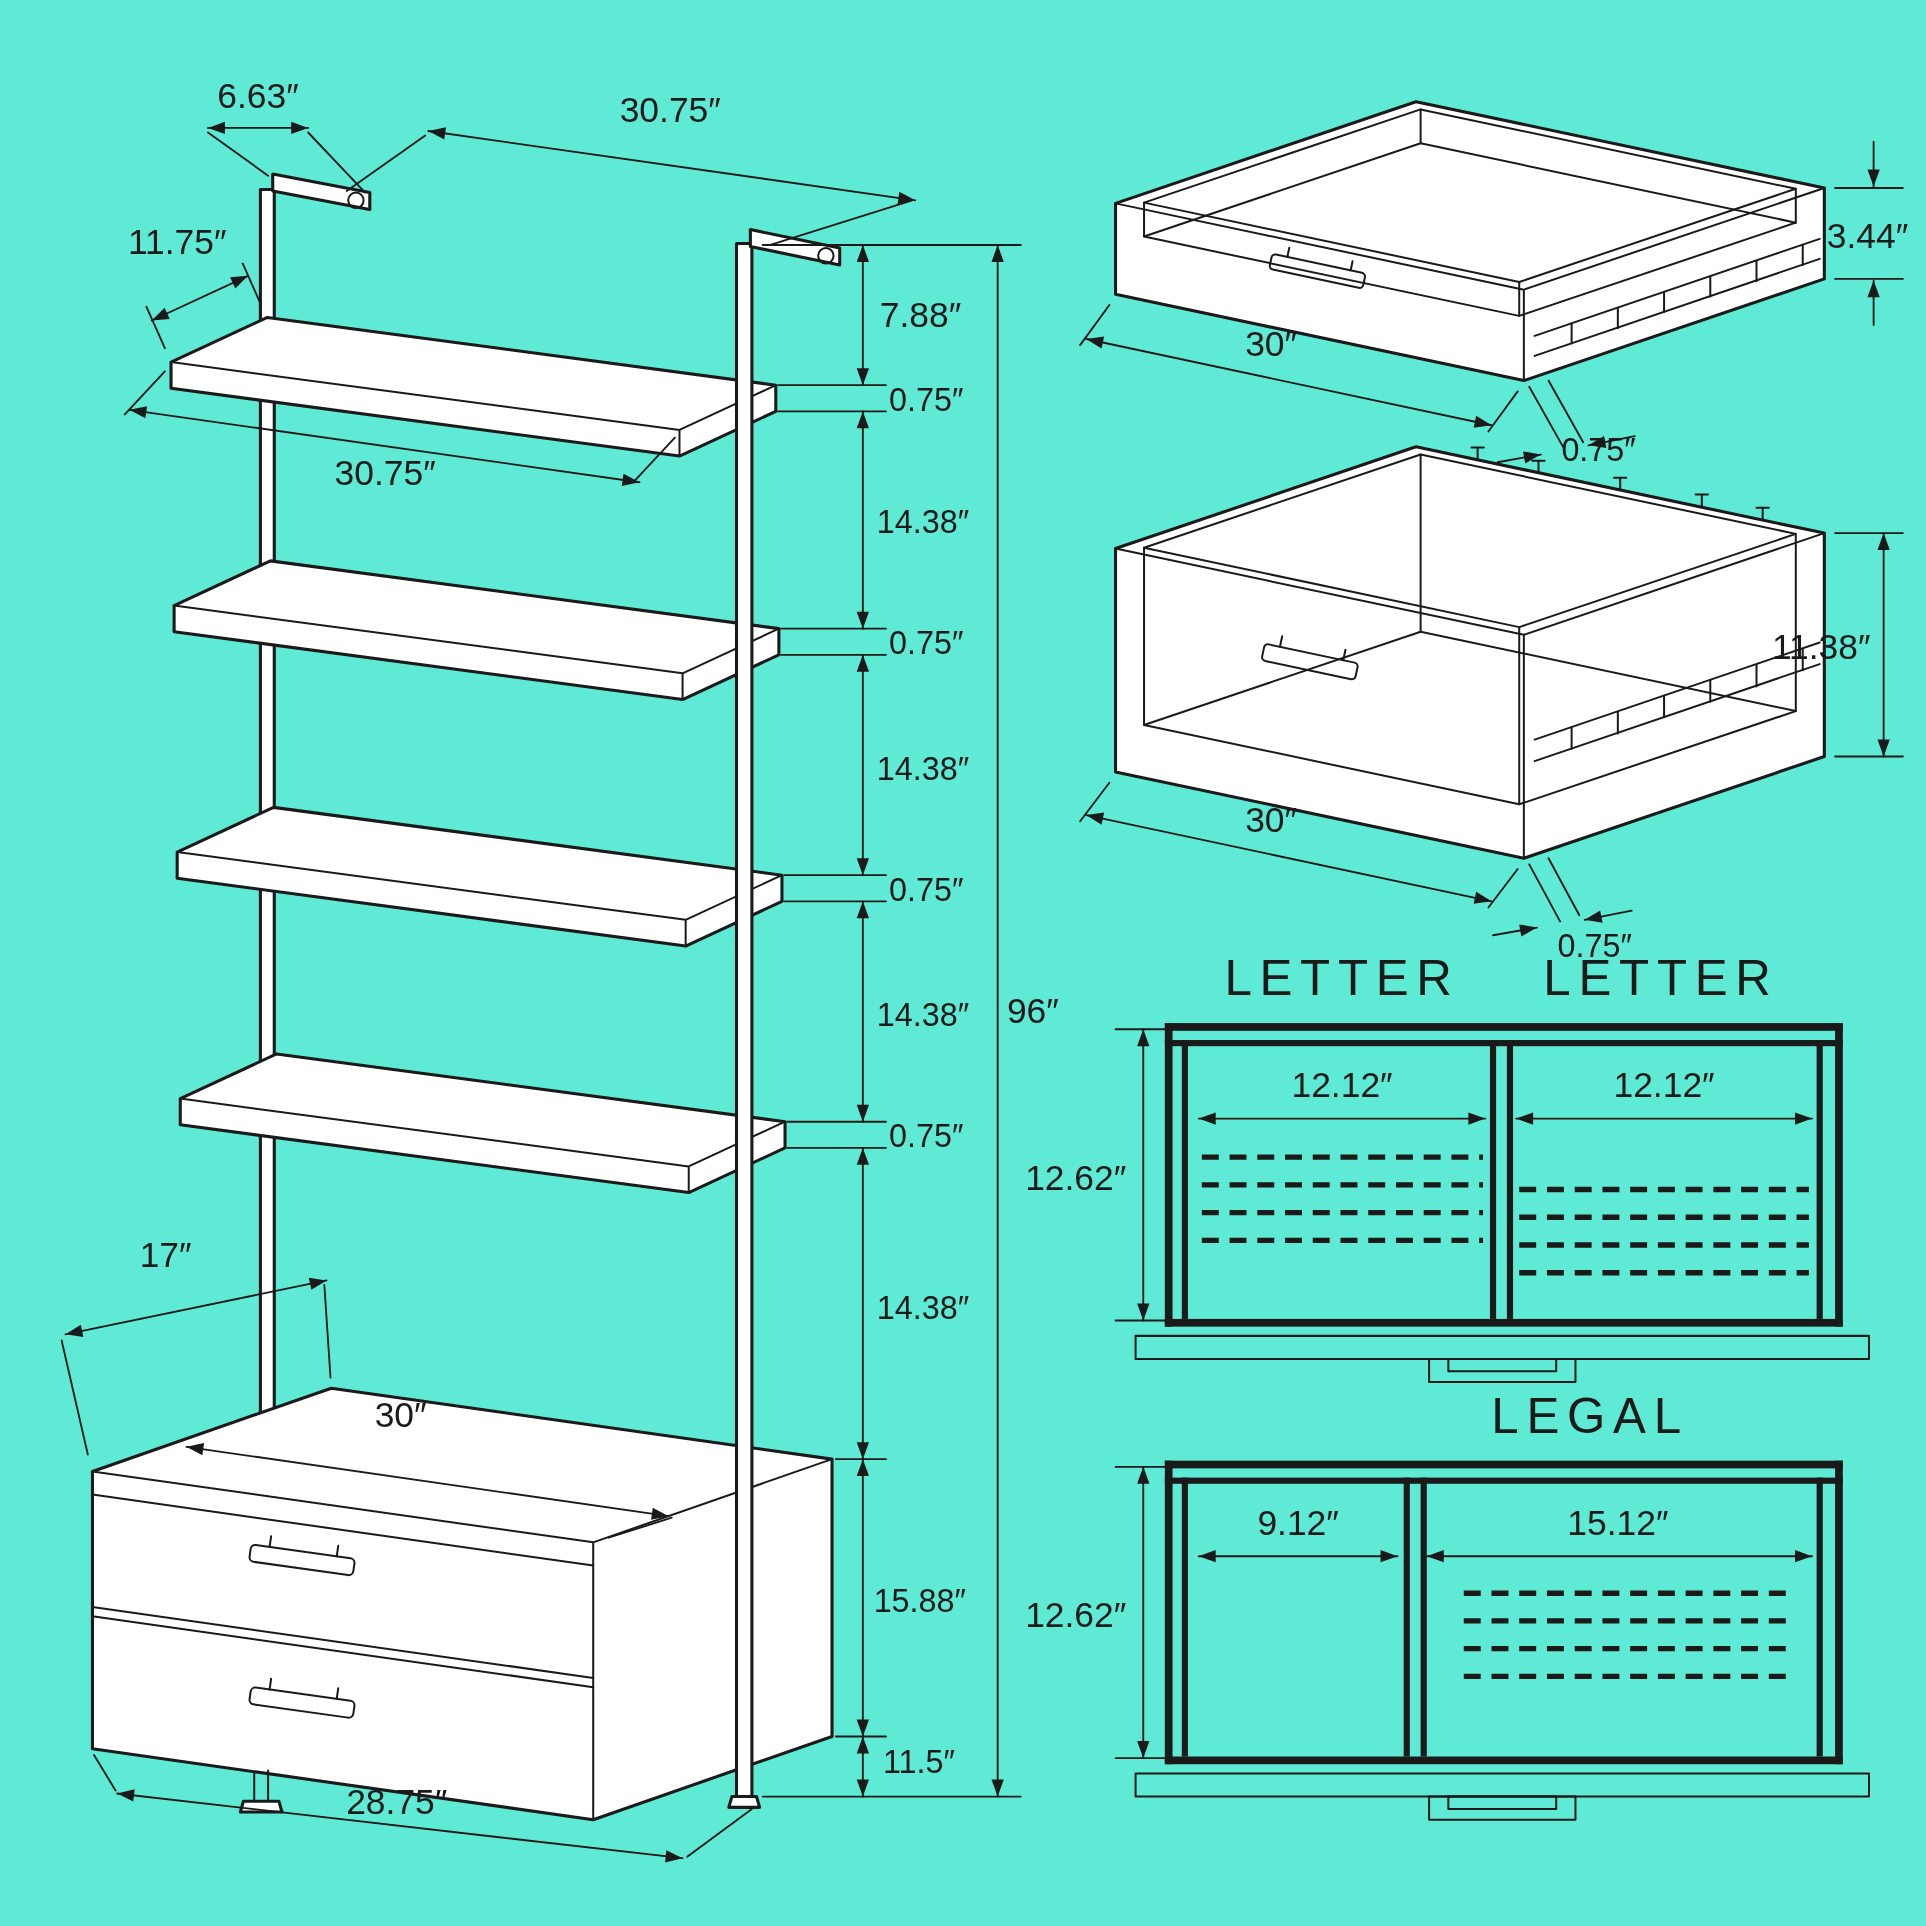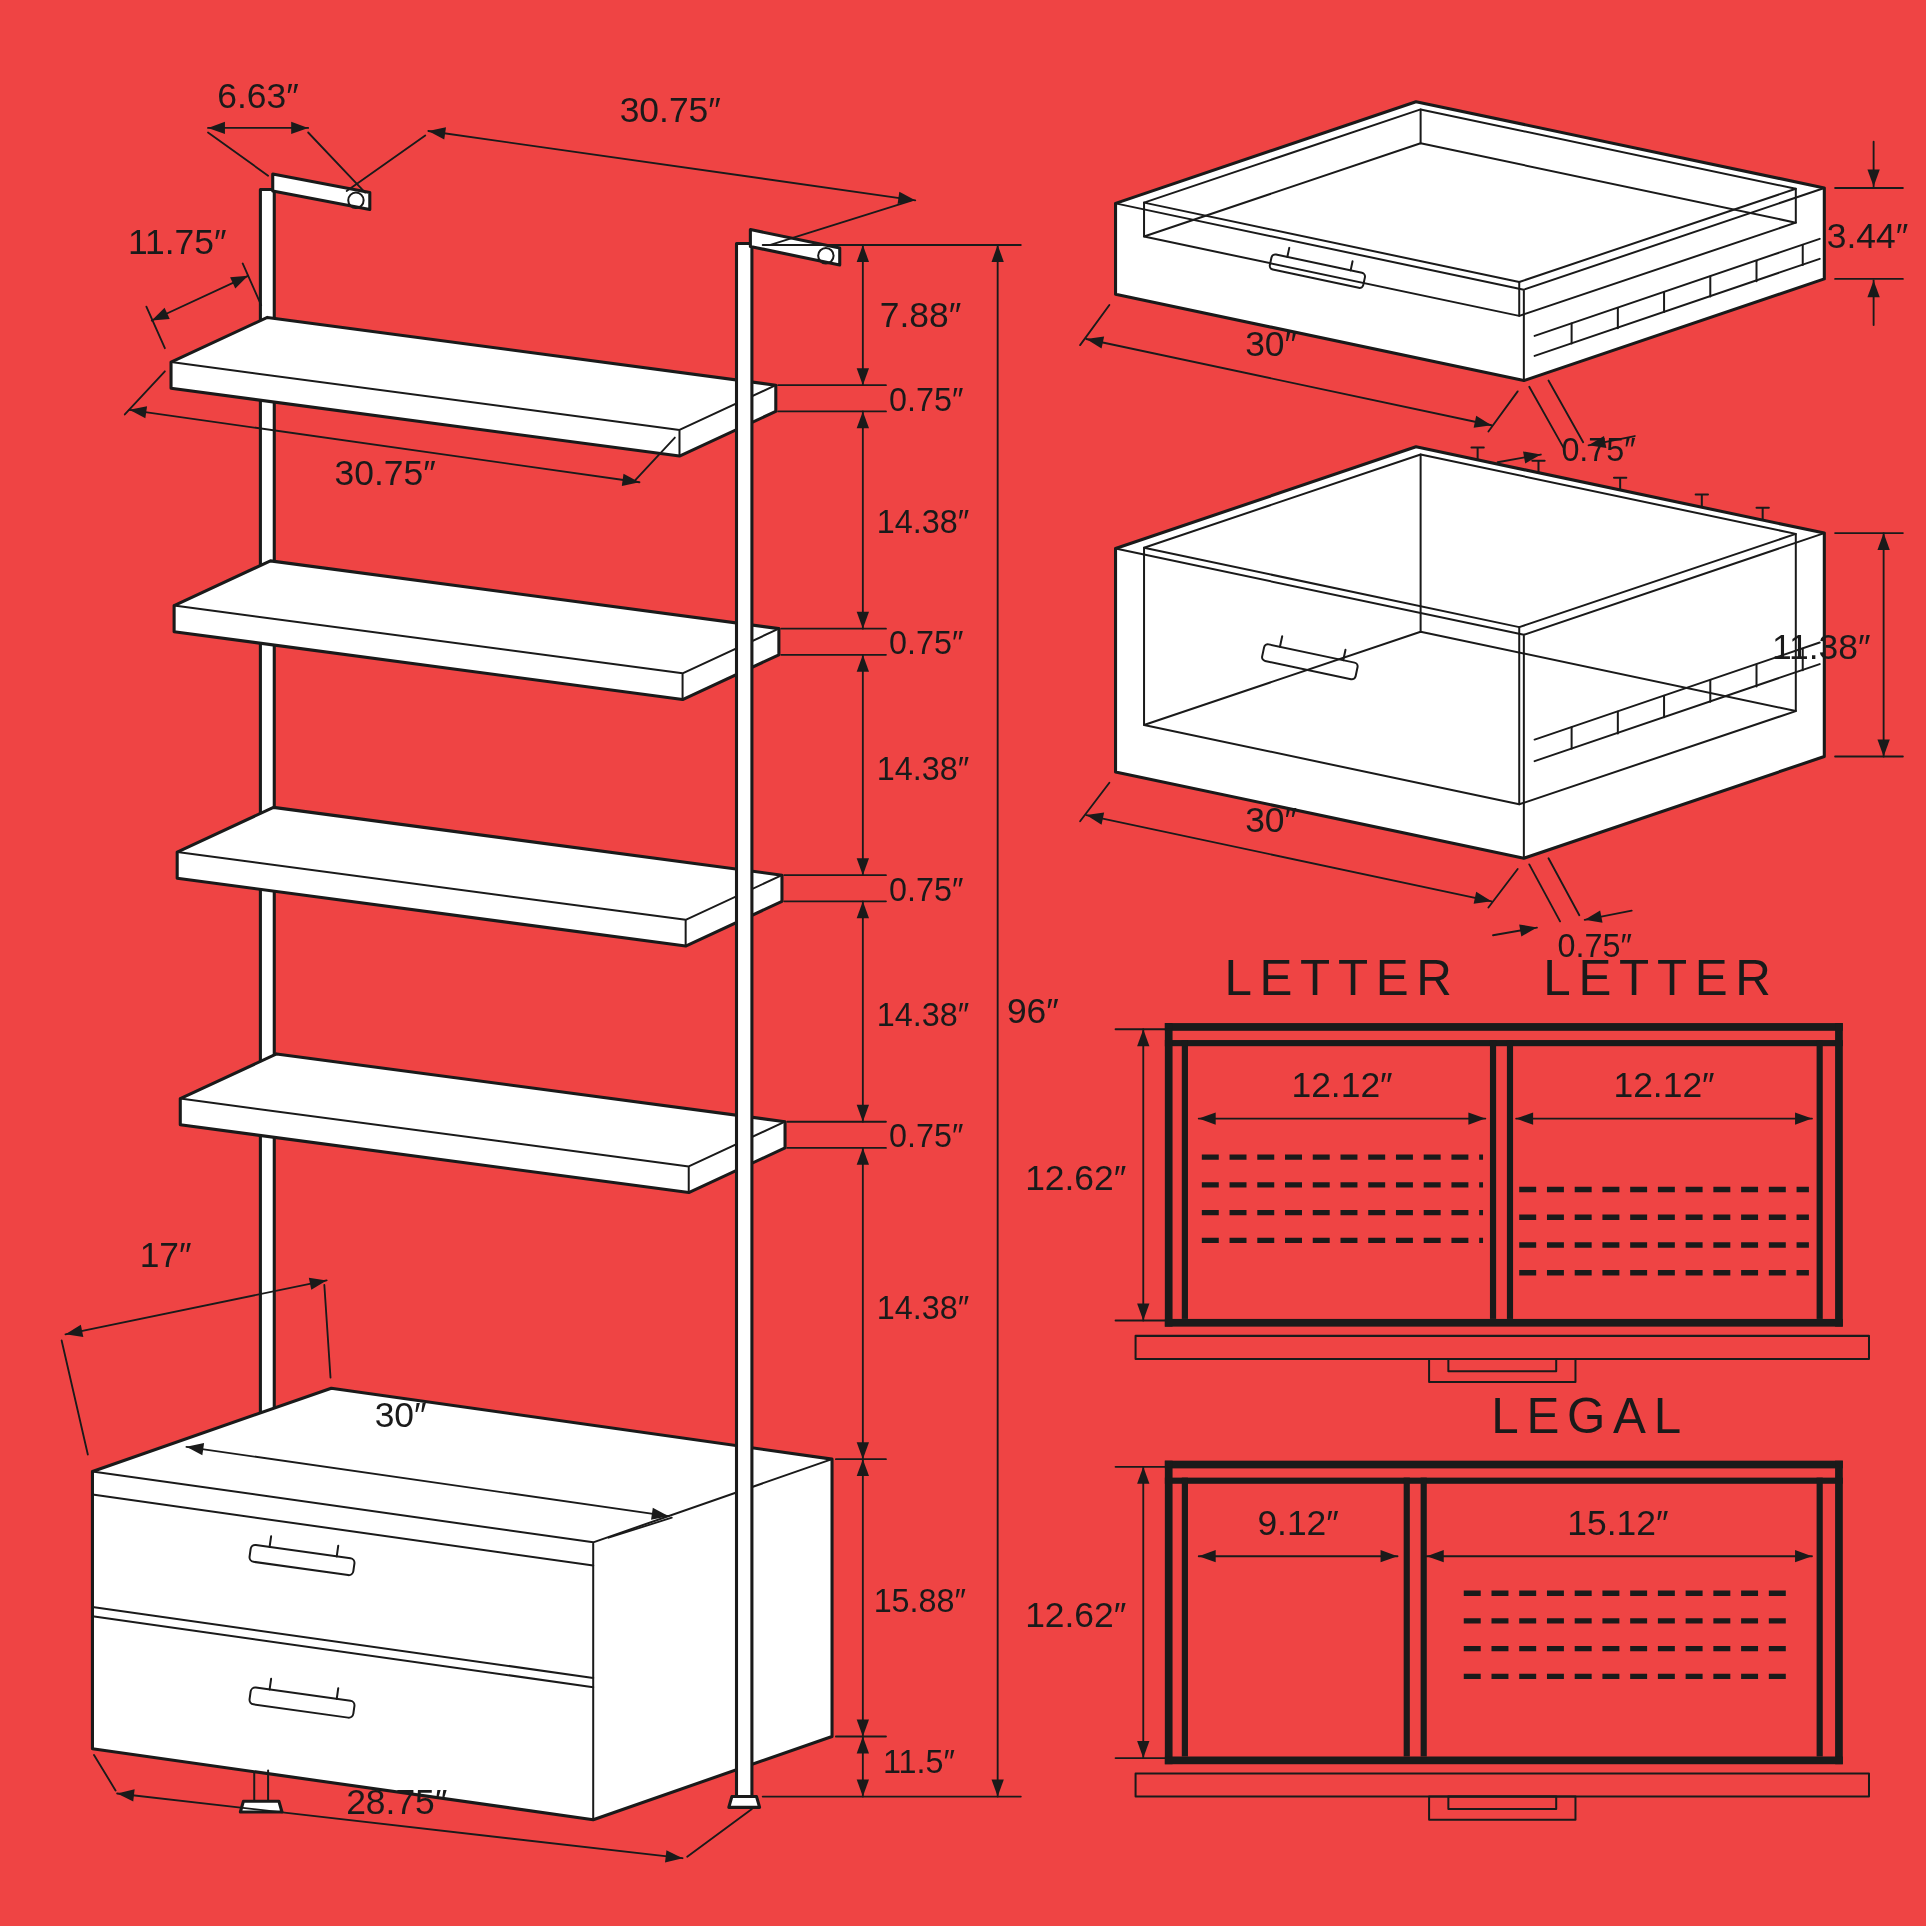--- a/index.html
+++ b/index.html
@@ -1,16 +1,16 @@
 <!DOCTYPE html>
 <html style="font-size:12.3px"><head>
 <meta charset="utf-8">
 <style>
   html,body{margin:0;padding:0;background:#ffffff;}
-  .stage{width:1926px;height:1926px;background:#ef4444;position:relative;font-family:"Liberation Sans",sans-serif;}
+  .stage{width:1926px;height:1926px;background:#5eead4;position:relative;font-family:"Liberation Sans",sans-serif;}
   svg{display:block;}
   .objf{fill:#ffffff;stroke:#1a1a1a;stroke-width:4;stroke-linejoin:round;}
   .det{fill:none;stroke:#1a1a1a;stroke-width:2.6;stroke-linejoin:round;stroke-linecap:round;}
   .dimln{fill:none;stroke:#1a1a1a;stroke-width:2.4;stroke-linecap:round;}
   .bar{fill:#1a1a1a;stroke:none;}
   .dash{fill:none;stroke:#1a1a1a;stroke-width:7;stroke-dasharray:22 14;}
   text{fill:#1a1a1a;font-family:"Liberation Sans",sans-serif;}
   .dim{font-size:46px;}
   .dimsm{font-size:42px;}
   .ttl{font-size:64px;letter-spacing:10px;}

